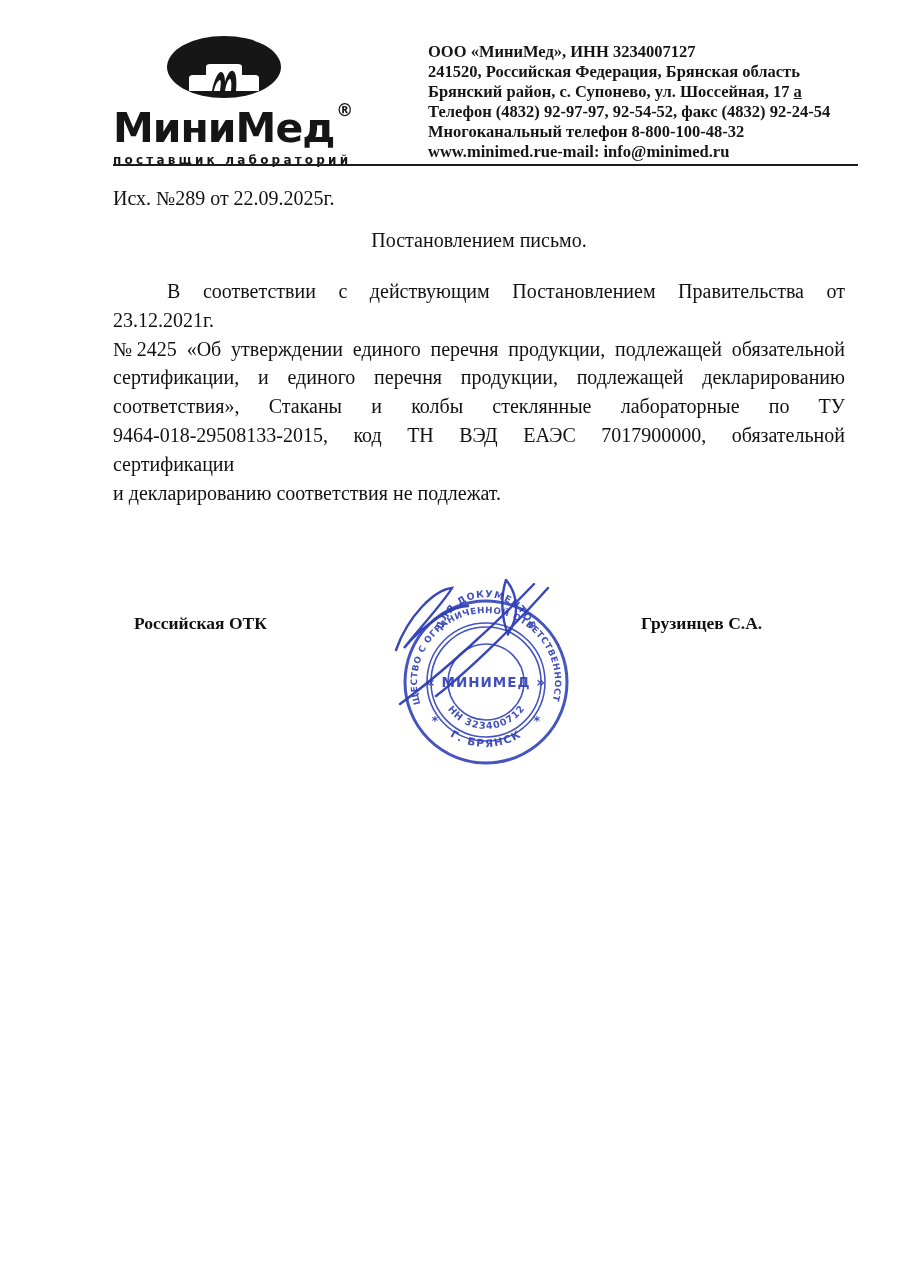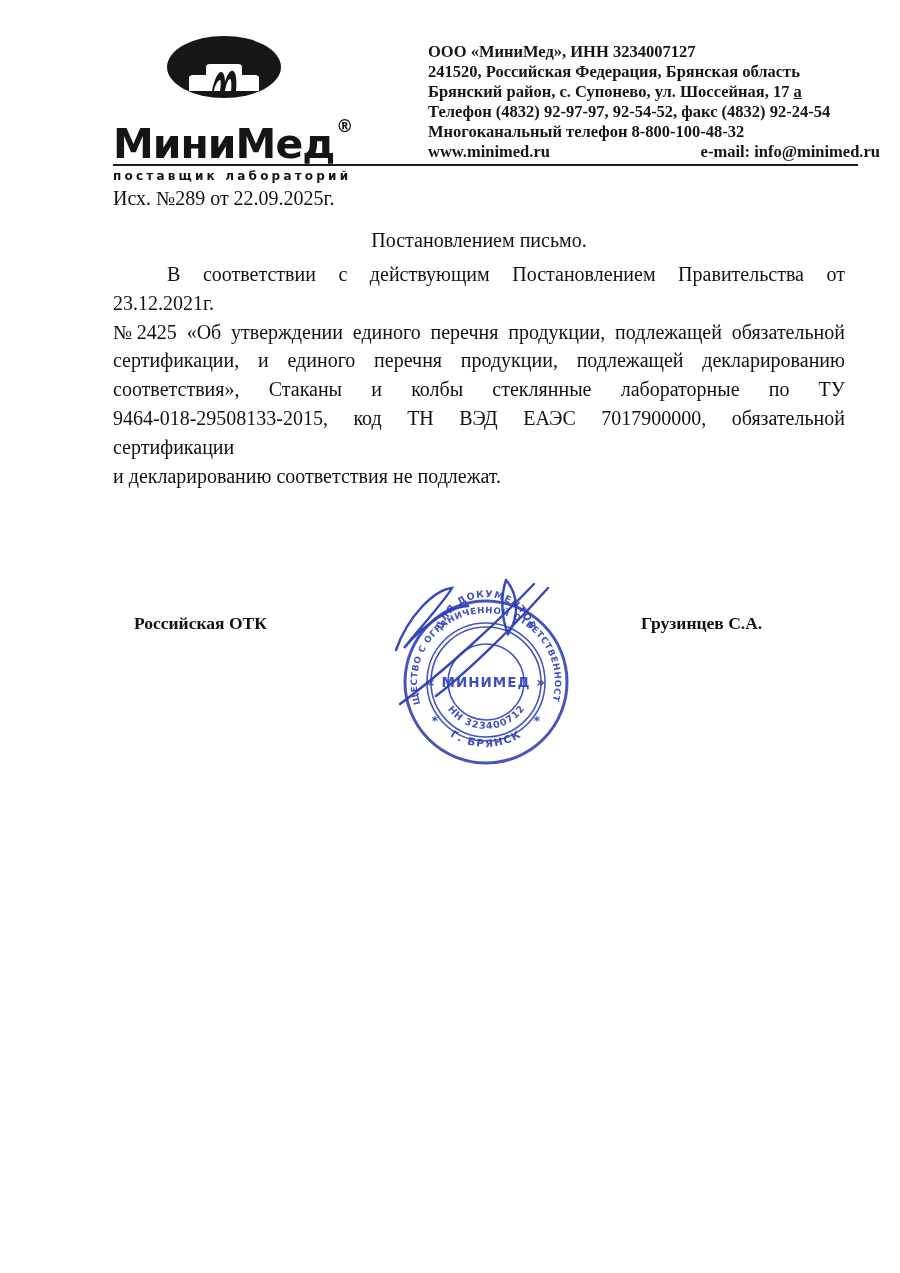--- a/index.html
+++ b/index.html
@@ -2,42 +2,42 @@
 <html><head>
 <meta charset="utf-8">
 <style>
   html,body{margin:0;padding:0;background:#fff;}
   #page{position:relative;width:900px;height:1273px;background:#fff;overflow:hidden;
         font-family:"Liberation Serif", serif;color:#111;}
 
   
   .logo-block{position:absolute;left:113px;top:34px;width:252px;}
   .emblem{display:block;margin-left:52px;}
-  .brand-row{position:relative;margin-top:18px;line-height:1;white-space:nowrap;}
+  .brand-row{position:relative;margin-top:2px;line-height:1;white-space:nowrap;}
   .brand{font-family:"DejaVu Sans", sans-serif;font-weight:bold;font-size:41px;
          letter-spacing:-1px;color:#151515;}
   .regmark{font-family:"DejaVu Sans", sans-serif;font-size:17px;font-weight:bold;
            vertical-align:26px;margin-left:2px;color:#151515;}
   .tagline{font-family:"DejaVu Sans", sans-serif;font-weight:bold;font-size:12px;
            letter-spacing:3.2px;margin-top:4px;color:#151515;white-space:nowrap;}
 
   
   .header-info{position:absolute;left:408px;top:42px;width:452px;
                font-weight:bold;font-size:16.5px;line-height:20px;color:#151515;margin-left:20px;}
   .header-info .u{text-decoration:underline;}
-  .contact-row{display:flex;justify-content:space-between;}
+  .contact-row{display:flex;}
 
   .divider{position:absolute;left:113px;top:164px;width:745px;height:0;
            border-top:2.5px solid #1d1d1d;}
 
   
   .ref-line{position:absolute;left:113px;top:187px;font-size:20px;}
   .letter-title{position:absolute;left:113px;top:229px;width:732px;
                 text-align:center;font-size:20px;}
-  .body-text{position:absolute;left:113px;top:260px;width:732px;font-size:20px;}
+  .body-text{position:absolute;left:113px;top:277px;width:732px;font-size:20px;}
   .body-text .line{line-height:28.8px;text-align:justify;text-align-last:justify;}
   .body-text .line.first{text-indent:54px;}
   .body-text .line.last{text-align:left;text-align-last:left;}
 
   
   .sign-position{position:absolute;left:134px;top:613px;font-weight:bold;font-size:17.5px;}
   .sign-name{position:absolute;left:641px;top:613px;font-weight:bold;font-size:17.5px;}
 
   .stamp-wrap{position:absolute;left:356px;top:554px;width:292px;height:238px;}
 </style>

